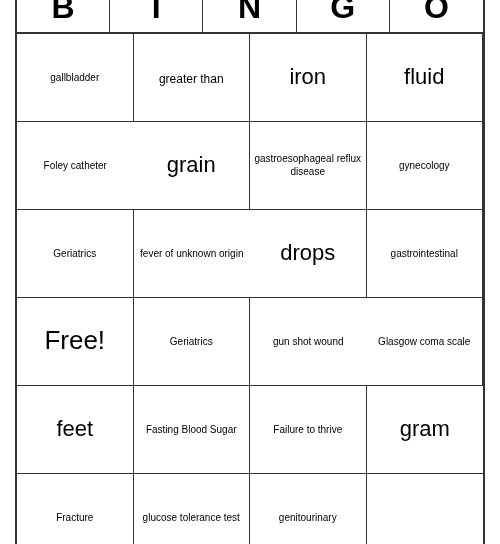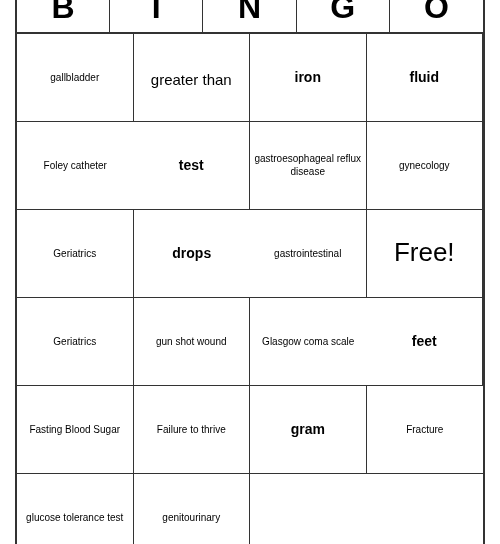--- a/index.html
+++ b/index.html
@@ -49,25 +49,25 @@
       line-height: 1.3;
     }
     .bingo-cell:nth-child(5n) {
       border-right: none;
       align-items: center;
     }
     .bingo-cell:nth-child(n+21) {
       border-bottom: none;
     }
     .cell-large {
-      font-size: 14px;
-      font-weight: bold;
+      font-size: 22px;
+      font-weight: normal;
     }
     .cell-medium {
-      font-size: 15px;
+      font-size: 12px;
       margin-top: 6px;
     }
     .cell-small {
       font-size: 10px;
     }
     .cell-free {
       font-size: 26px;
       font-weight: normal;
     }
   </style>
@@ -92,30 +92,33 @@
       <div class="bingo-cell">
         <span class="cell-large">iron</span>
       </div>
       <div class="bingo-cell">
         <span class="cell-large">fluid</span>
       </div>
       <div class="bingo-cell">
         <span class="cell-small">Foley catheter</span>
       </div>
       <div class="bingo-cell">
-        <span class="cell-large">test</span>
+        <span class="cell-large">grain</span>
       </div>
       <div class="bingo-cell">
         <span class="cell-small">gastroesophageal reflux disease</span>
       </div>
       <div class="bingo-cell">
         <span class="cell-small">gynecology</span>
       </div>
       <div class="bingo-cell">
         <span class="cell-small">Geriatrics</span>
+      </div>
+      <div class="bingo-cell">
+        <span class="cell-small">fever of unknown origin</span>
       </div>
       <div class="bingo-cell">
         <span class="cell-large">drops</span>
       </div>
       <div class="bingo-cell">
         <span class="cell-small">gastrointestinal</span>
       </div>
       <div class="bingo-cell">
         <span class="cell-free">Free!</span>
       </div>

